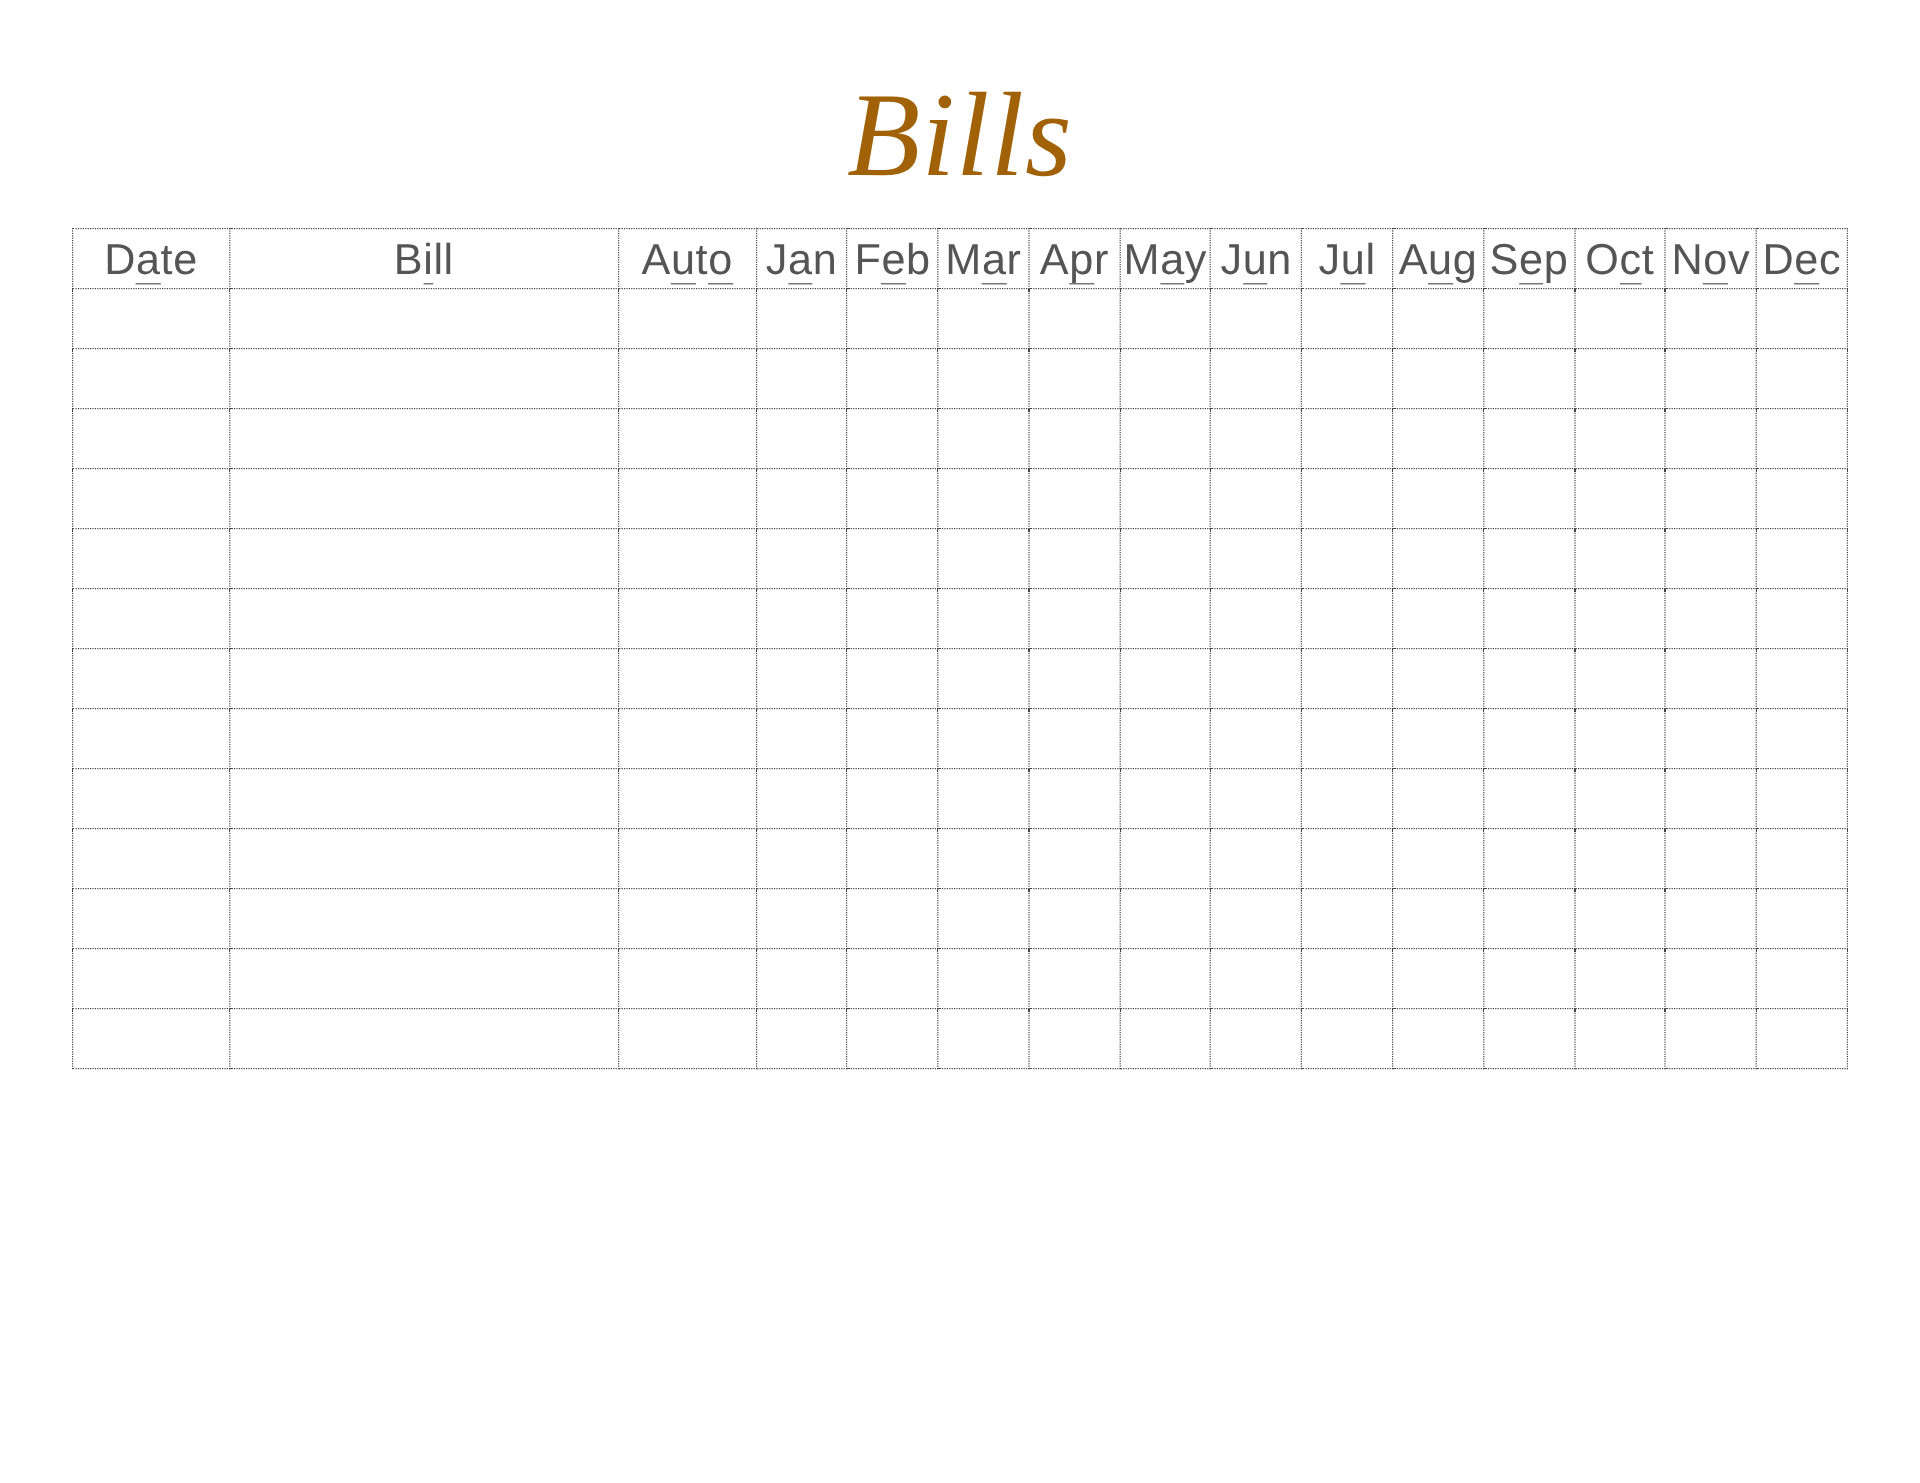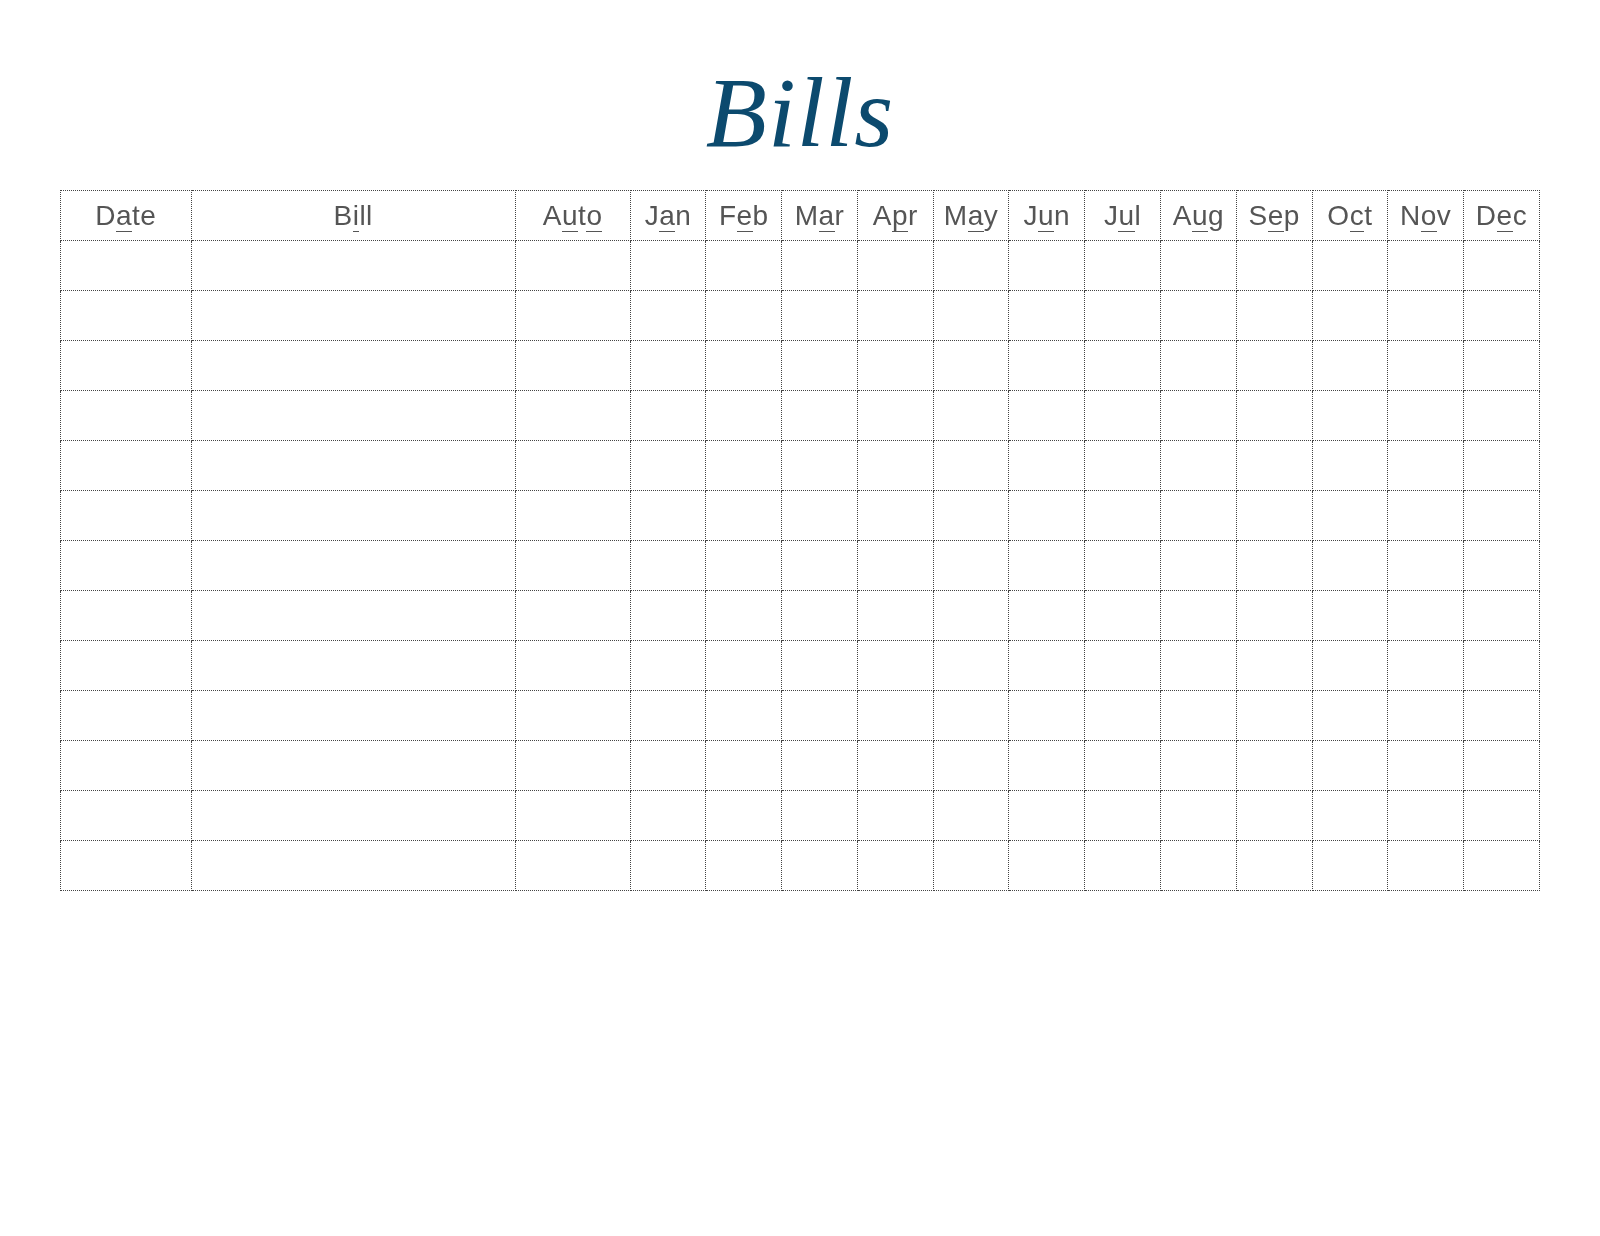--- a/index.html
+++ b/index.html
@@ -15,42 +15,42 @@
       display: flex;
       flex-direction: column;
       align-items: center;
       padding-top: 55px;
     }
     .title {
       font-family: "Brush Script MT", "Lucida Handwriting", cursive;
       font-size: 100px;
       font-style: italic;
       font-weight: 500;
-      color: #0c4a6e;
+      color: #a16207;
       margin-bottom: 20px;
       letter-spacing: 1px;
     }
     .table-wrap {
       width: 1480px;
     }
     table {
       border-collapse: collapse;
       width: 100%;
       table-layout: fixed;
     }
     th, td {
       border: 1px dotted #444;
       vertical-align: middle;
       text-align: center;
       font-weight: 300;
       color: #555;
     }
     th {
       height: 50px;
-      font-size: 28px;
+      font-size: 36px;
       letter-spacing: 0.5px;
       padding: 0 2px;
     }
     th .u {
       border-bottom: 1px solid #555;
       padding-bottom: 0;
       line-height: 1;
     }
     td {
       height: 50px;

